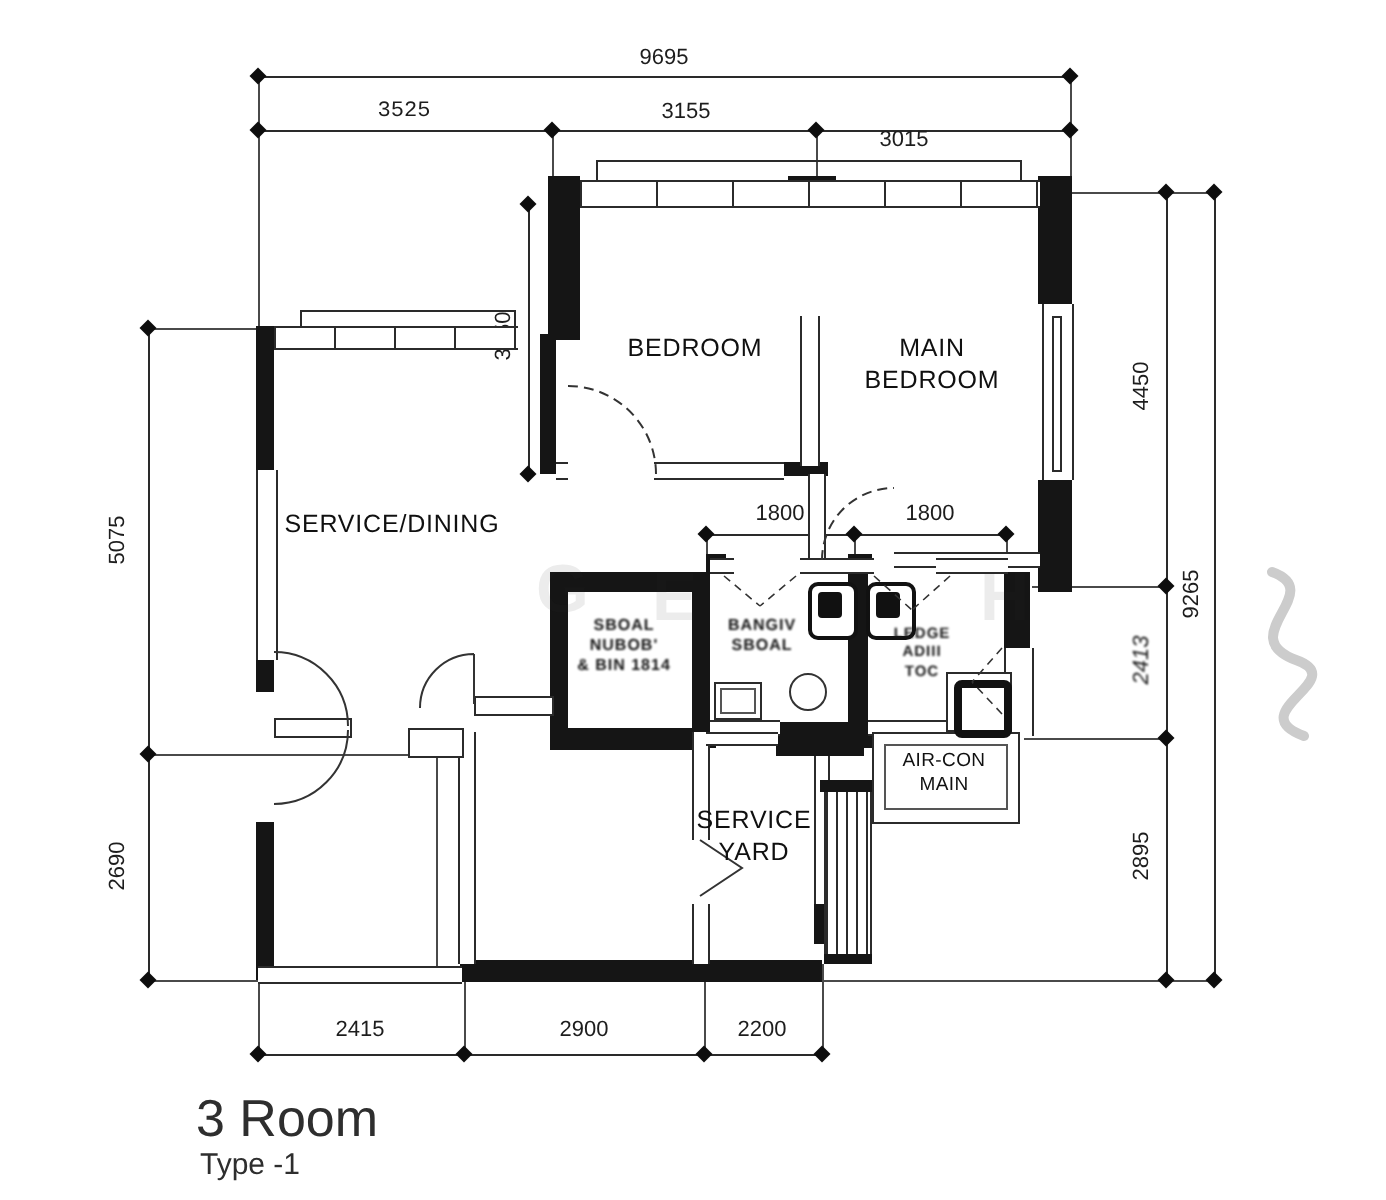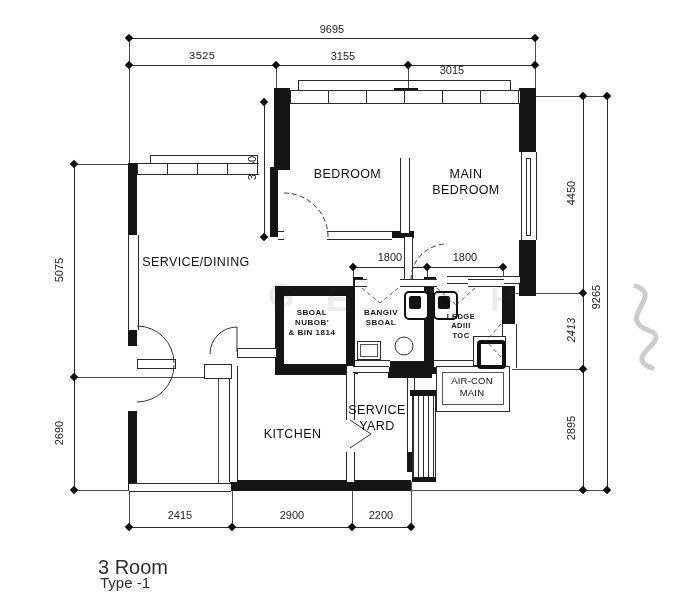--- a/index.html
+++ b/index.html
@@ -23,21 +23,21 @@
   .room{position:absolute;font-size:12.5px;color:#101010;text-align:center;letter-spacing:.4px;line-height:1.3;}
   .small{font-size:9.5px;letter-spacing:.2px;}
   
   .garb{position:absolute;font-size:8px;font-weight:bold;color:#151515;text-align:center;line-height:1.25;letter-spacing:.5px;filter:blur(.4px);white-space:nowrap;}
   
   .winh{position:absolute;background:#fff;border-top:1.1px solid #2b2b2b;border-bottom:1.1px solid #2b2b2b;
         background-image:repeating-linear-gradient(90deg,#2b2b2b 0 1px,transparent 1px 38px);}
   .winv{position:absolute;background:#fff;border-left:1.1px solid #2b2b2b;border-right:1.1px solid #2b2b2b;}
   .box{position:absolute;background:#fff;border:1px solid #2b2b2b;}
   .wm{position:absolute;font-size:34px;font-weight:bold;color:rgba(40,40,40,.09);}
-  .title1{position:absolute;font-size:20px;color:#2e2e2e;margin-top:12px;}
+  .title1{position:absolute;font-size:26px;color:#2e2e2e;}
   .title2{position:absolute;font-size:15px;color:#2e2e2e;}
 </style>
 </head>
 <body>
 
 <div id="canvas">
 
   <div class="ln" style="left:129px;top:38px;width:407px;height:1px;"></div>
   <div class="ln" style="left:129px;top:65px;width:407px;height:1px;"></div>
   <div class="ln" style="left:74px;top:164px;width:1px;height:327px;"></div>
@@ -200,21 +200,20 @@
   <div class="wm" style="left:268px;top:276px;">G</div>
   <div class="wm" style="left:326px;top:280px;">E</div>
   <div class="wm" style="left:490px;top:280px;">H</div>
 
   <div class="room" style="left:116px;top:254px;width:160px;">SERVICE/DINING</div>
   <div class="room" style="left:280px;top:166px;width:135px;">BEDROOM</div>
   <div class="room" style="left:416px;top:166px;width:100px;">
     <div>MAIN</div>
     <div>BEDROOM</div>
   </div>
-  <div class="room" style="left:235px;top:426px;width:115px;">KITCHEN</div>
   <div class="room" style="left:344px;top:402px;width:66px;">
     <div>SERVICE</div>
     <div>YARD</div>
   </div>
   <div class="room small" style="left:438px;top:375px;width:68px;">
     <div>AIR-CON</div>
     <div>MAIN</div>
   </div>
 
   <div class="garb" style="left:280px;top:308px;width:64px;">

